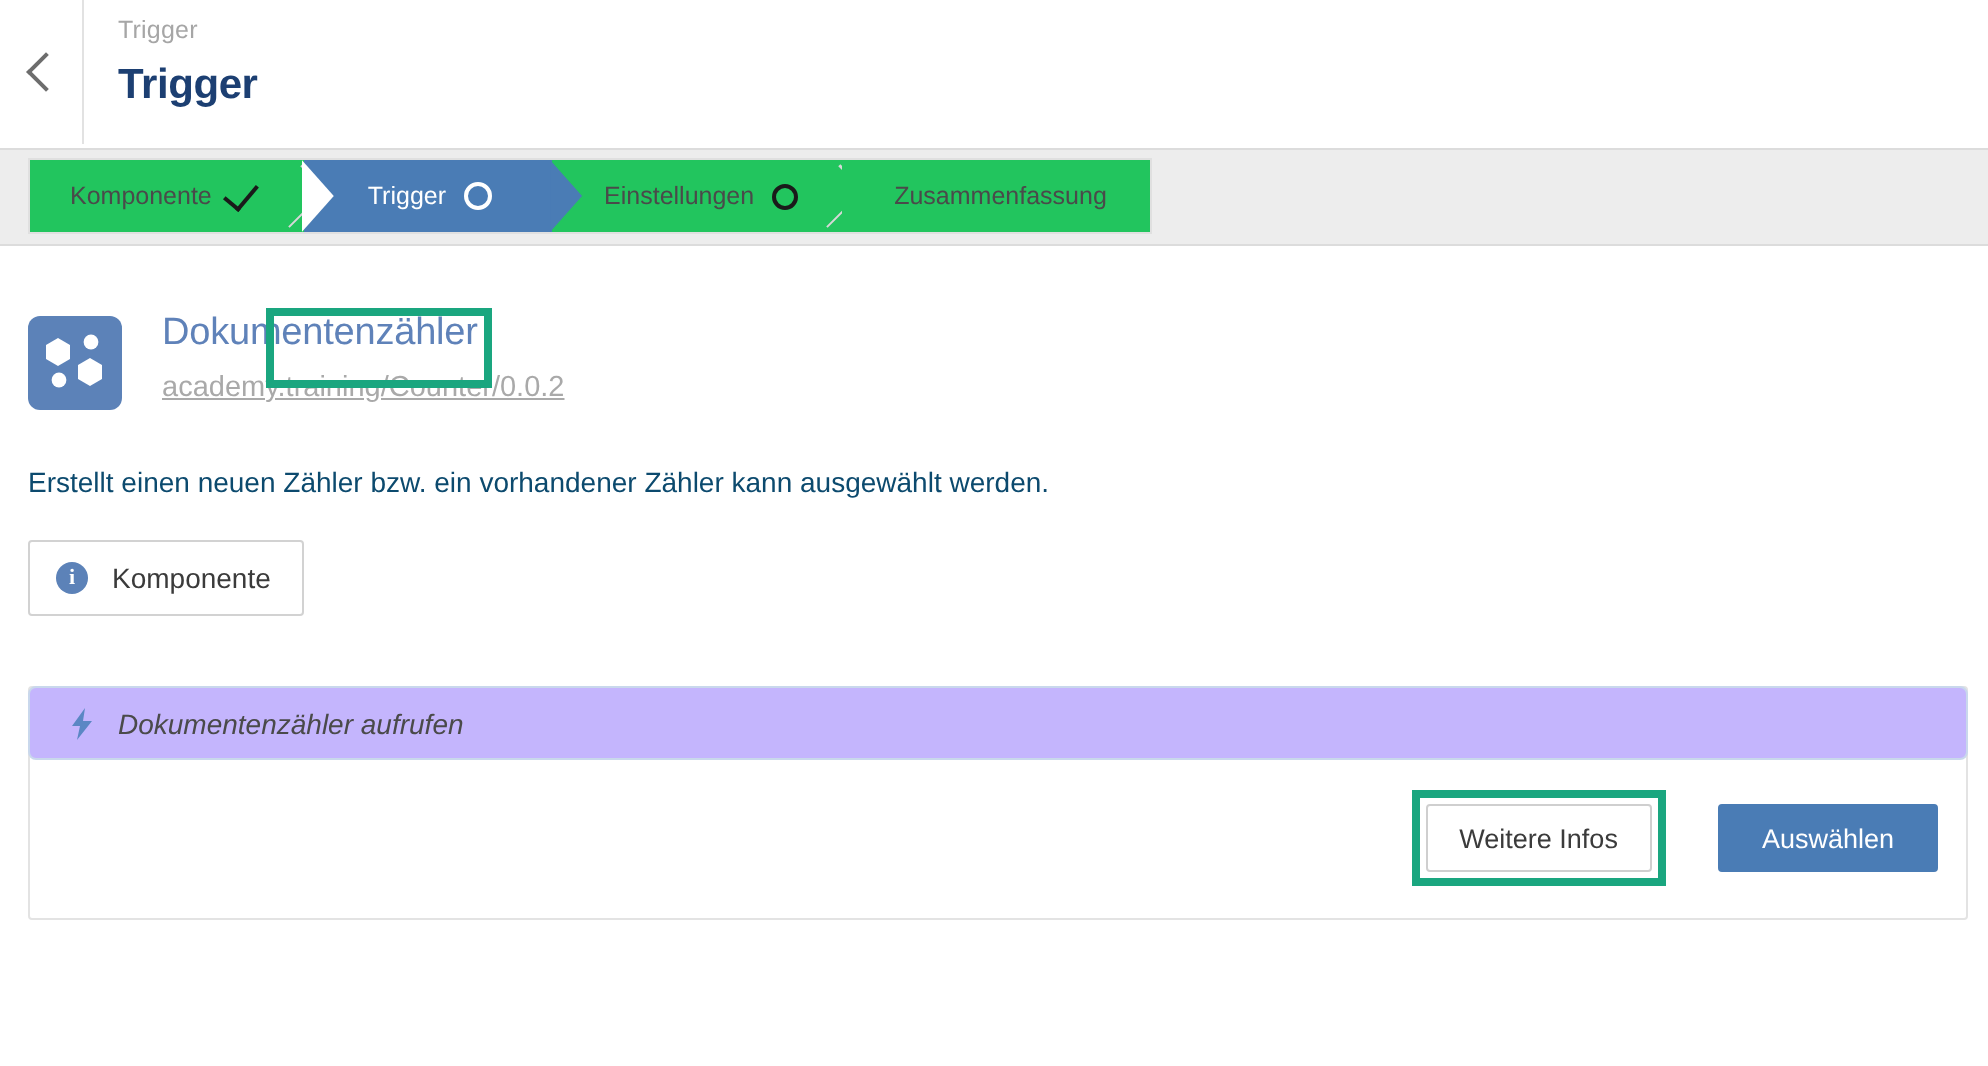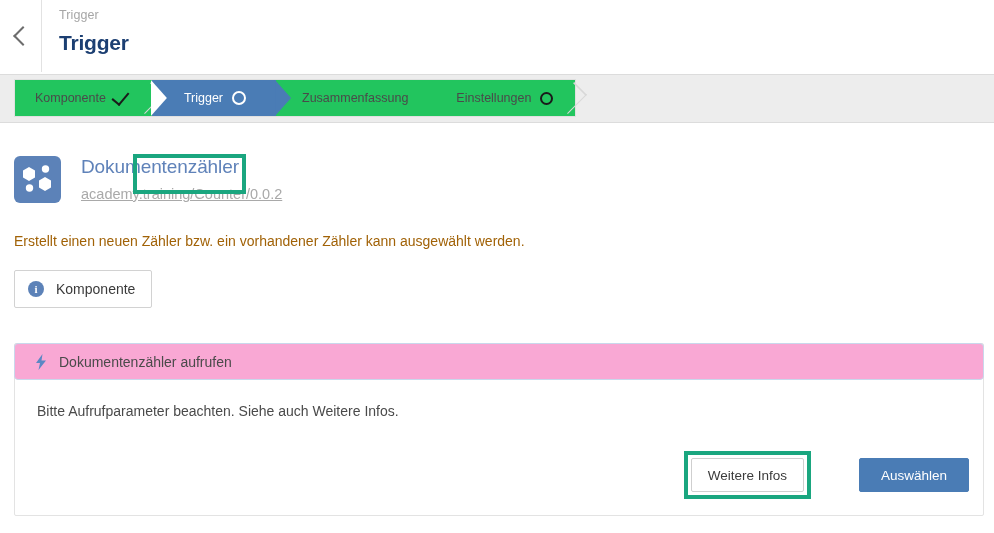--- a/index.html
+++ b/index.html
@@ -178,21 +178,21 @@
     border-radius: 50%;
     border: 2px solid #1a1a1a;
     box-sizing: border-box;
     vertical-align: middle;
   }
   .circle-icon.white { border-color: #ffffff; width: 14px; height: 14px; border-width: 2.2px; }
 
   
   .app-block {
     display: flex;
-    align-items: center;
+    align-items: flex-end;
     padding: 31px 0 0 14px;
   }
   .app-icon {
     width: 47px;
     height: 47px;
     border-radius: 6px;
     background: #5c82b8;
     flex: 0 0 auto;
     position: relative;
   }
@@ -209,21 +209,21 @@
     color: #a9a9a9;
     line-height: 22px;
     margin-top: 4px;
     text-decoration: underline;
   }
 
   
   .description {
     padding: 26px 14px 0 14px;
     font-size: 14px;
-    color: #a16207;
+    color: #0c4a6e;
     line-height: 20px;
   }
   .info-button {
     margin: 19px 0 0 14px;
     display: inline-flex;
     align-items: center;
     height: 38px;
     padding: 0 16px 0 13px;
     border: 1px solid #d2d2d2;
     border-radius: 2px;
@@ -255,45 +255,46 @@
     border-radius: 2px;
     background: #ffffff;
     box-sizing: border-box;
     position: relative;
   }
   .card-header {
     margin: -1px;
     height: 37px;
     display: flex;
     align-items: center;
-    background: #f9a8d4;
+    background: #c4b5fd;
     border: 1px solid #c9d8ec;
     border-radius: 4px;
     box-sizing: border-box;
     padding-left: 19px;
     font-size: 14px;
     color: #4a4a4a;
+    font-style: italic;
   }
   .bolt-icon {
     width: 14px;
     height: 16px;
     margin-right: 11px;
     flex: 0 0 auto;
   }
   .card-body {
     padding: 24px 20px 16px 22px;
     font-size: 14px;
     color: #4a4a4a;
   }
   .card-actions {
     display: flex;
     justify-content: flex-end;
     align-items: center;
     padding: 16px 14px 16px 0;
-    gap: 28px;
+    gap: 6px;
   }
   .btn {
     height: 34px;
     border-radius: 2px;
     font-size: 13.5px;
     display: inline-flex;
     align-items: center;
     justify-content: center;
     cursor: pointer;
     box-sizing: border-box;
@@ -343,27 +344,27 @@
       <span class="check-icon"></span>
       <span class="arrow-line"></span>
     </div>
 
     <div class="step active">
       <span class="step-label">Trigger</span>
       <span class="circle-icon white"></span>
     </div>
 
     <div class="step">
-      <span class="step-label">Zusammenfassung</span>
-    </div>
-
-    <div class="step">
       <span class="step-label">Einstellungen</span>
       <span class="circle-icon"></span>
       <span class="arrow-line"></span>
+    </div>
+
+    <div class="step">
+      <span class="step-label">Zusammenfassung</span>
     </div>
 
   </div>
   <div class="step-highlight-box"></div>
 </div>
 
 
 <div class="app-block">
   <div class="app-icon">
     <svg width="47" height="47" viewBox="0 0 47 47">
@@ -388,21 +389,20 @@
 </div>
 
 
 <div class="card">
   <div class="card-header">
     <svg class="bolt-icon" viewBox="0 0 14 16">
       <polygon points="8.5,0 2,9 6,9 4.5,16 12,6.5 7.5,6.5" fill="#5b87c4"></polygon>
     </svg>
     <span>Dokumentenzähler aufrufen</span>
   </div>
-  <div class="card-body">Bitte Aufrufparameter beachten. Siehe auch Weitere Infos.</div>
   <div class="card-actions">
     <span class="btn-highlight-wrap">
       <button class="btn btn-secondary">Weitere Infos</button>
     </span>
     <button class="btn btn-primary">Auswählen</button>
   </div>
 </div>
 
 
 

